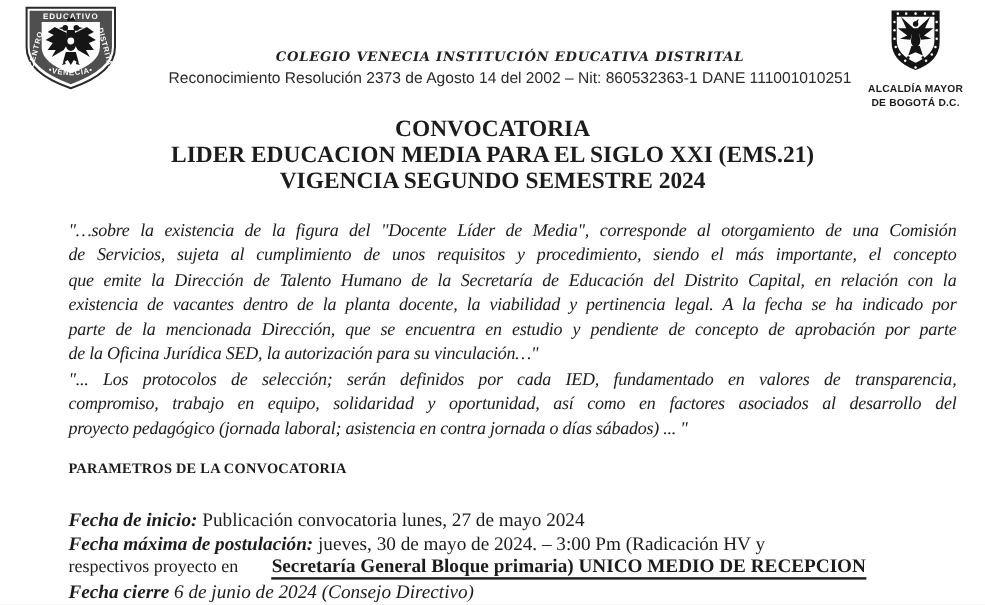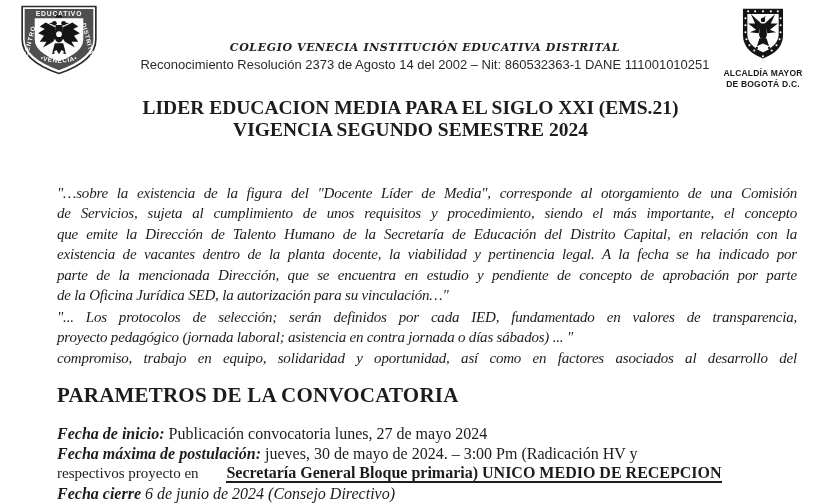--- a/index.html
+++ b/index.html
@@ -32,21 +32,21 @@
   .para{
     position:absolute;left:57px;width:740px;font-style:italic;font-size:15px;
     letter-spacing:-.2px;line-height:20.4px;
   }
   .p1{top:183px;}
   .p2{top:307px;}
   .jline{text-align:justify;text-align-last:justify;}
   .jline.last{text-align-last:left;}
   
   .params-heading{
-    position:absolute;left:57px;top:383px;font-weight:bold;font-size:21px;
+    position:absolute;left:57px;top:383px;font-weight:bold;font-size:12px;
     letter-spacing:.2px;
   }
   .dates{position:absolute;left:57px;top:424px;width:755px;font-size:16px;line-height:19.6px;}
   .bi{font-weight:bold;font-style:italic;}
   .it{font-style:italic;}
   .reg-sans{font-size:15px;}
   .bold-underline{
     font-weight:bold;border-bottom:2px solid #1c1c1c;padding-bottom:0px;margin-left:24px;
   }
 </style>
@@ -121,37 +121,38 @@
           <circle cx="38" cy="48" r="1.3"></circle>
       </g>
     </svg>
     <div class="caption">
       <div>ALCALDÍA MAYOR</div>
       <div>DE BOGOTÁ D.C.</div>
     </div>
   </div>
 
   <div class="title-block">
+    <div>CONVOCATORIA</div>
     <div>LIDER EDUCACION MEDIA PARA EL SIGLO XXI (EMS.21)</div>
     <div>VIGENCIA SEGUNDO SEMESTRE 2024</div>
   </div>
 
   <div class="para p1">
     <div class="jline">"…sobre la existencia de la figura del "Docente Líder de Media", corresponde al otorgamiento de una Comisión</div>
     <div class="jline">de Servicios, sujeta al cumplimiento de unos requisitos y procedimiento, siendo el más importante, el concepto</div>
     <div class="jline">que emite la Dirección de Talento Humano de la Secretaría de Educación del Distrito Capital, en relación con la</div>
     <div class="jline">existencia de vacantes dentro de la planta docente, la viabilidad y pertinencia legal. A la fecha se ha indicado por</div>
     <div class="jline">parte de la mencionada Dirección, que se encuentra en estudio y pendiente de concepto de aprobación por parte</div>
     <div class="jline last">de la Oficina Jurídica SED, la autorización para su vinculación…"</div>
   </div>
 
   <div class="para p2">
     <div class="jline">"... Los protocolos de selección; serán definidos por cada IED, fundamentado en valores de transparencia,</div>
+    <div class="jline">compromiso, trabajo en equipo, solidaridad y oportunidad, así como en factores asociados al desarrollo del</div>
     <div class="jline last">proyecto pedagógico (jornada laboral; asistencia en contra jornada o días sábados) ... "</div>
-    <div class="jline">compromiso, trabajo en equipo, solidaridad y oportunidad, así como en factores asociados al desarrollo del</div>
   </div>
 
   <div class="params-heading">PARAMETROS DE LA CONVOCATORIA</div>
 
   <div class="dates">
     <div><span class="bi">Fecha de inicio:</span><span> Publicación convocatoria lunes, 27 de mayo 2024</span></div>
     <div><span class="bi">Fecha máxima de postulación:</span><span> jueves, 30 de mayo de 2024. – 3:00 Pm (Radicación HV y</span></div>
     <div><span class="reg-sans">respectivos proyecto en </span><span class="bold-underline">Secretaría General Bloque primaria) UNICO MEDIO DE RECEPCION</span></div>
     <div><span class="bi">Fecha cierre</span><span class="it"> 6 de junio de 2024 (Consejo Directivo)</span></div>
   </div>

